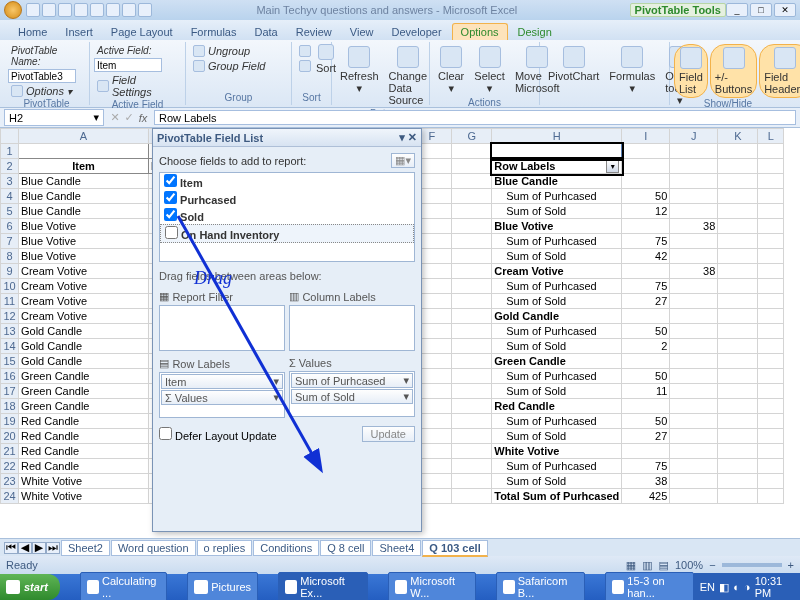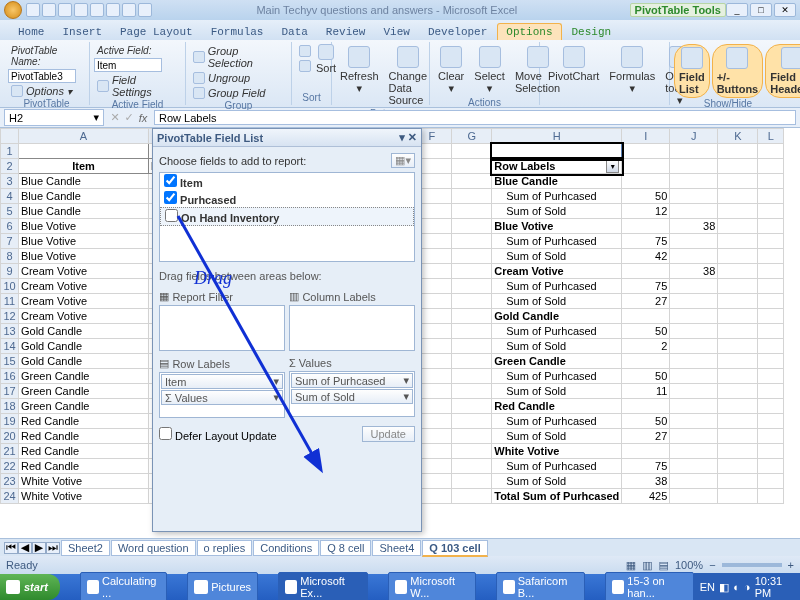--- a/index.html
+++ b/index.html
@@ -10,36 +10,36 @@
 .titlebar .orb { width: 18px; height: 18px; border-radius: 50%; background: radial-gradient(#f8c76b,#d48c16); border: 1px solid #b9771a; margin-right: 4px; }
 .qat { display: flex; gap: 2px; }
 .qat span { width: 14px; height: 14px; background: #e8f0fb; border: 1px solid #9cb8da; border-radius: 2px; }
 .titlebar .title { flex: 1; text-align: center; color: #6e83a1; }
 .titlebar .context { color: #2d8a2d; font-weight: bold; margin-left: 8px; padding: 0 4px; background: #e5f0e0; border: 1px solid #b7d6a6; border-radius: 2px;}
 .winbtns { display: flex; gap: 2px; }
 .winbtns span { width: 22px; height: 14px; background: #e8f0fb; border: 1px solid #9cb8da; border-radius: 2px; display:flex;align-items:center;justify-content:center;font-size:9px;}
 
 
 .tabs { height: 20px; background: linear-gradient(#e6eff9,#d1e1f3); display: flex; align-items: flex-end; padding: 0 40px 0 10px; gap: 2px;}
-.tab { padding: 2px 8px; color: #3b5a84; border-radius: 3px 3px 0 0; font-family: Liberation Mono, monospace; }
+.tab { padding: 2px 8px; color: #3b5a84; border-radius: 3px 3px 0 0; }
 .tab.active { background: #fde3bb; color: #3b3b3b; border: 1px solid #f2b24b; border-bottom: none;}
 .tab.context { color: #2d8a2d; }
 
 
 .ribbon { height: 68px; background: linear-gradient(#f3f7fc,#dbe7f5); border-bottom: 1px solid #a9c0dc; display:flex; padding: 2px 4px; gap: 0;}
 .rg { border-right: 1px solid #bdd1e8; padding: 2px 4px; display:flex; flex-direction:column; justify-content:space-between;}
 .rg .lbl { text-align:center; color:#5777a3; font-size:10px;}
 .rg .body { flex:1; display:flex; gap:2px; align-items:flex-start;}
 .col { display:flex; flex-direction:column; gap:1px;}
 .rbtn { display:flex; align-items:center; gap:3px; padding:1px 3px; font-size:10px; color:#333;font-style:italic;}
 .rbtn .ic{width:12px;height:12px;background:#d9e6f4;border:1px solid #a6bedf;border-radius:2px;}
 .bigbtn{display:flex;flex-direction:column;align-items:center;padding:2px 4px;font-size:10px;color:#333;}
 .bigbtn .ic{width:22px;height:22px;background:#d9e6f4;border:1px solid #a6bedf;border-radius:3px;margin-bottom:2px;}
 .inp{width:68px;font-size:10px;border:1px solid #a6bedf;background:#fff;padding:0 2px;height:14px;}
-.rg.hl .bigbtn{background:#ffe2a8;border:1px solid #f2b24b;border-radius:15px;font-weight:bold;}
+.rg.hl .bigbtn{background:#ffe2a8;border:1px solid #f2b24b;border-radius:15px;}
 
 
 .fbar{height:20px;background:#e7eff9;border-bottom:1px solid #a9c0dc;display:flex;align-items:center;}
 .namebox{width:100px;border:1px solid #a6bedf;background:#fff;margin:2px 4px;padding:1px 4px;display:flex;justify-content:space-between;align-items:center;}
 .fx{width:14px;text-align:center;color:#666;font-style:italic;}
 .fcell{flex:1;border:1px solid #a6bedf;background:#fff;margin:2px 4px;padding:1px 4px;height:15px;}
 
 
 .gridwrap{position:relative;height:410px;background:#fff;overflow:hidden;}
 table.grid{border-collapse:collapse;table-layout:fixed;}
@@ -150,24 +150,20 @@
           </span>
     </div>
       </div>
     <div class="lbl">Active Field</div>
   </div>
   <div class="rg" style="width:106px">
     <div class="body">
         <div class="col">
       <span class="rbtn">
             <span class="ic"></span>
-            <span>Group Selection</span>
-          </span>
-      <span class="rbtn">
-            <span class="ic"></span>
             <span>Ungroup</span>
           </span>
       <span class="rbtn">
             <span class="ic"></span>
             <span>Group Field</span>
           </span>
     </div>
       </div>
     <div class="lbl">Group</div>
   </div>
@@ -209,21 +205,21 @@
           <span>Clear</span>
           <span>▾</span>
         </div>
       <div class="bigbtn">
           <span class="ic"></span>
           <span>Select</span>
           <span>▾</span>
         </div>
       <div class="bigbtn">
           <span class="ic"></span>
-          <span>Move Selection</span>
+          <span>Move Microsoft</span>
         </div>
     </div>
     <div class="lbl">Actions</div>
   </div>
   <div class="rg" style="width:130px">
     <div class="body">
       <div class="bigbtn">
           <span class="ic"></span>
           <span>PivotChart</span>
         </div>
@@ -662,20 +658,21 @@
       <span><span>▾</span> <span>✕</span></span>
     </div>
     <div class="section">
       <div style="display:flex;justify-content:space-between;align-items:center;margin-bottom:4px">
         <span>Choose fields to add to report:</span>
         <span class="btn" style="padding:0 3px">▦▾</span>
       </div>
       <div class="fbox" id="fbox">
           <label><input type="checkbox" checked="" style=""> <b>Item</b></label>
           <label><input type="checkbox" checked="" style=""> <b>Purhcased</b></label>
+          <label><input type="checkbox" checked="" style=""> <b>Sold</b></label>
           <label class="sel"><input type="checkbox" style=""> <b>On Hand Inventory</b></label>
         </div>
     </div>
     <div style="padding:2px 6px;color:#555">Drag fields between areas below:</div>
     <div class="areas">
       <div class="area">
         <div class="at">
             <span>▦</span>
             <span>Report Filter</span>
           </div>

